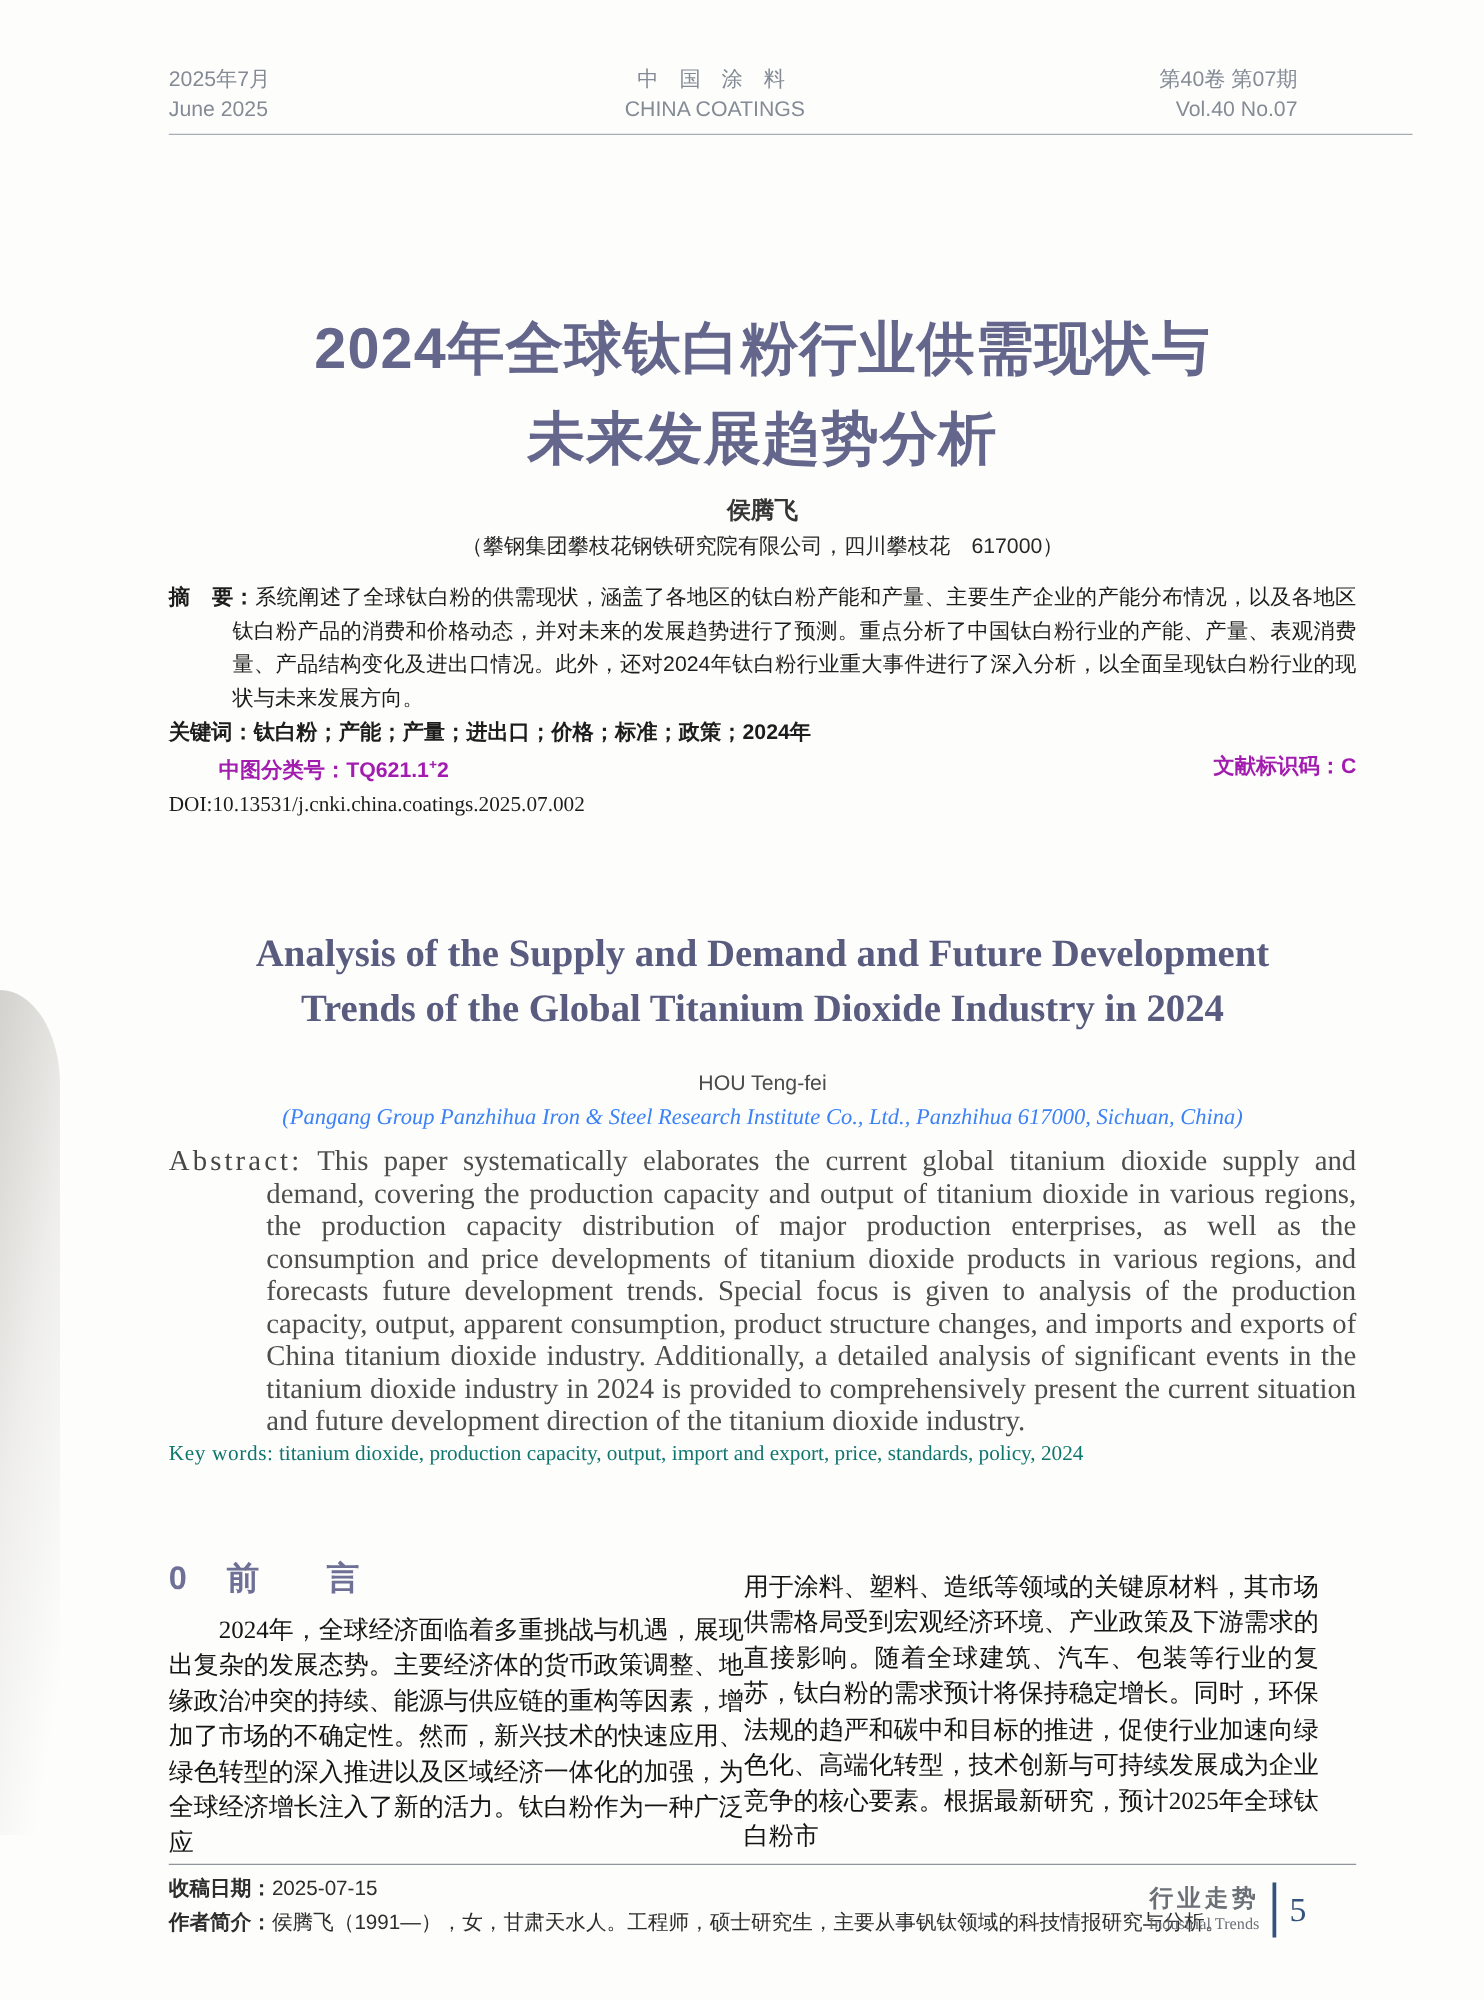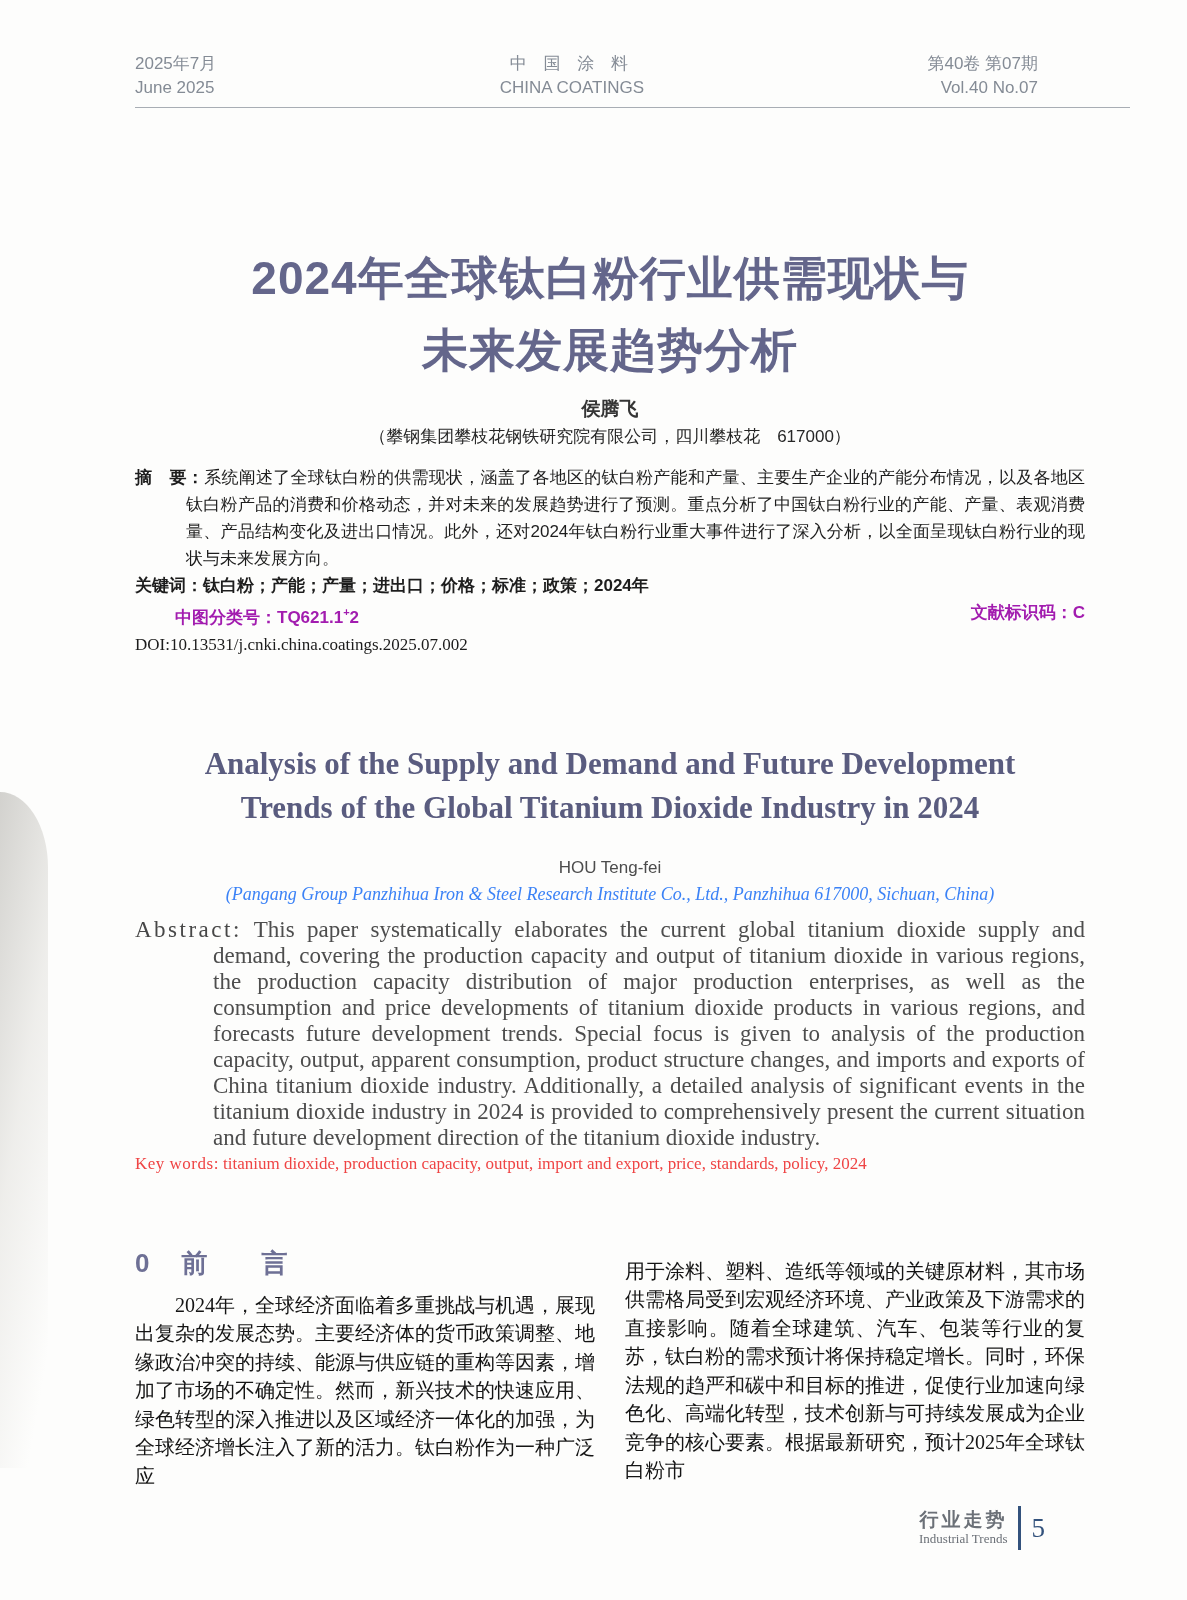--- a/index.html
+++ b/index.html
@@ -69,25 +69,25 @@
   .en-affiliation {
     margin-top:2px; text-align:center; font-family:"Liberation Serif", serif;
     font-style:italic; font-size:18px; line-height:25px; color:#3b82f6;
   }
   .en-abstract {
     margin-top:10px; font-family:"Liberation Serif", serif;
     font-size:23px; line-height:26px; text-align:justify; color:#4d4d4d;
     padding-left:78px; text-indent:-78px;
   }
   .en-abstract .label { letter-spacing:2.5px; color:#474747; }
-  .en-keywords { font-family:"Liberation Serif", serif; font-size:17px; line-height:26px; color:#ef4444; }
+  .en-keywords { font-family:"Liberation Serif", serif; font-size:17px; line-height:26px; color:#0f766e; }
   .en-keywords .label { letter-spacing:0.5px; }
 
   
-  .body-columns { margin-top:64px; display:flex; gap:30px; }
+  .body-columns { margin-top:64px; display:flex; }
   .col { width:460px; }
   .section-heading {
     font-size:26px; font-weight:700; color:#6e7095;
     line-height:44px; letter-spacing:2px;
   }
   .section-heading .num { margin-right:30px; }
   .section-heading .titl { letter-spacing:14px; }
   .col p {
     margin:0; font-size:20px; line-height:28.5px; text-align:justify;
     color:#141414; font-family:"Liberation Serif", serif;
@@ -167,20 +167,24 @@
   <div class="body-columns">
     <div class="col col-left">
       <div class="section-heading"><span class="num">0</span><span class="titl">前　言</span></div>
       <p>2024年，全球经济面临着多重挑战与机遇，展现出复杂的发展态势。主要经济体的货币政策调整、地缘政治冲突的持续、能源与供应链的重构等因素，增加了市场的不确定性。然而，新兴技术的快速应用、绿色转型的深入推进以及区域经济一体化的加强，为全球经济增长注入了新的活力。钛白粉作为一种广泛应</p>
     </div>
     <div class="col col-right">
       <p>用于涂料、塑料、造纸等领域的关键原材料，其市场供需格局受到宏观经济环境、产业政策及下游需求的直接影响。随着全球建筑、汽车、包装等行业的复苏，钛白粉的需求预计将保持稳定增长。同时，环保法规的趋严和碳中和目标的推进，促使行业加速向绿色化、高端化转型，技术创新与可持续发展成为企业竞争的核心要素。根据最新研究，预计2025年全球钛白粉市</p>
     </div>
   </div>
 
+  <div class="footnote">
+    <div><span class="label">收稿日期：</span><span>2025-07-15</span></div>
+    <div><span class="label">作者简介：</span><span>侯腾飞（1991—），女，甘肃天水人。工程师，硕士研究生，主要从事钒钛领域的科技情报研究与分析。</span></div>
+  </div>
 
 </div>
 
 <div class="page-footer">
   <div class="pf-col">
     <div class="pf-cn">行业走势</div>
     <div class="pf-en">Industrial Trends</div>
   </div>
   <div class="pf-bar"></div>
   <div class="pf-num">5</div>

